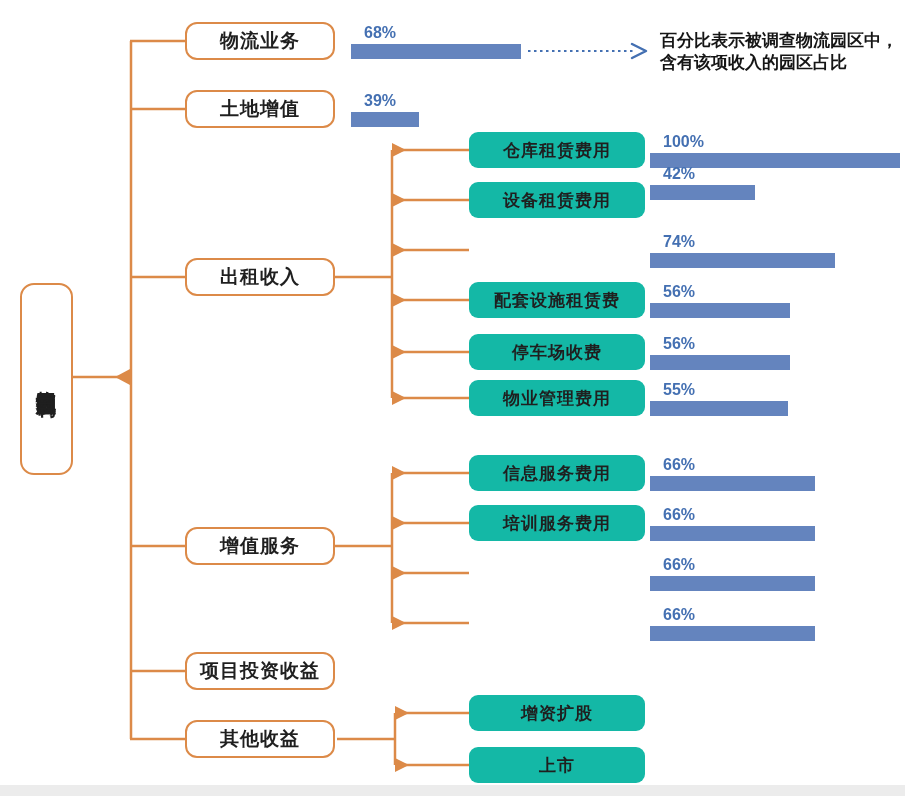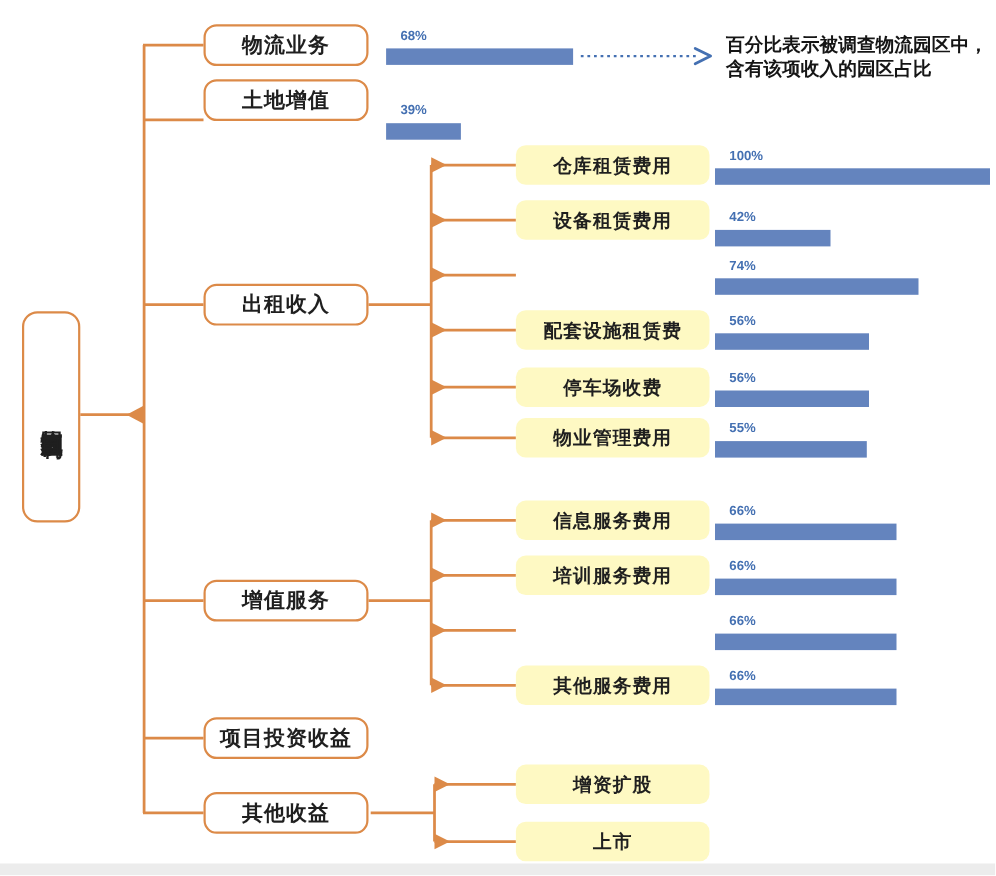--- a/index.html
+++ b/index.html
@@ -9,37 +9,37 @@
   }
   .connectors{position:absolute;left:0;top:0;width:905px;height:796px;}
   .l1{
     position:absolute;left:185px;width:150px;height:38px;box-sizing:border-box;
     background:#ffffff;border:2.5px solid #DC8A48;border-radius:12px;
     display:flex;align-items:center;justify-content:center;
     font-size:19px;font-weight:700;letter-spacing:1px;
   }
   .l2{
     position:absolute;left:469px;width:176px;height:36px;box-sizing:border-box;
-    background:#fef9c3;border-radius:9px;
+    background:#14b8a6;border-radius:9px;
     display:flex;align-items:center;justify-content:center;
     font-size:17px;font-weight:700;letter-spacing:1px;
   }
   .rootbox{
     position:absolute;left:20px;top:283px;width:53px;height:192px;box-sizing:border-box;
     background:#ffffff;border:2.5px solid #DC8A48;border-radius:14px;
     display:flex;align-items:center;justify-content:center;
   }
   .rootbox span{
     writing-mode:vertical-rl;text-orientation:upright;
     font-size:20px;font-weight:700;letter-spacing:1px;line-height:1;
   }
   .bargroup{position:absolute;}
   .pct{
     height:20px;line-height:17px;padding-left:13px;
-    font-size:12px;font-weight:600;color:#4470B2;
+    font-size:16px;font-weight:600;color:#4470B2;
   }
   .bar{height:15px;background:#6484BE;}
   .annotation{
     position:absolute;left:660px;top:30px;width:248px;
     font-size:17px;font-weight:700;line-height:22px;color:#151515;
   }
   .strip{position:absolute;left:0;top:785px;width:905px;height:11px;background:#ECECEC;}
 </style>
 </head>
 <body>
@@ -117,21 +117,21 @@
   <div class="rootbox">
     <span>物流园区盈利项目</span>
   </div>
 
   <div class="annotation">
     <div>百分比表示被调查物流园区中，</div>
     <div>含有该项收入的园区占比</div>
   </div>
 
   <div class="l1" style="top:22px">物流业务</div>
-  <div class="l1" style="top:72px">土地增值</div>
+  <div class="l1" style="top:90px">土地增值</div>
   <div class="l1" style="top:258px">出租收入</div>
   <div class="l1" style="top:527px">增值服务</div>
   <div class="l1" style="top:652px">项目投资收益</div>
   <div class="l1" style="top:720px">其他收益</div>
 
   <div class="bargroup" style="left:351px;top:24px">
     <div class="pct">68%</div>
     <div class="bar" style="width: 170px;"></div>
   </div>
   <div class="bargroup" style="left:351px;top:92px">
@@ -142,21 +142,21 @@
   <div class="l2" style="top:132px">仓库租赁费用</div>
   <div class="l2" style="top:182px">设备租赁费用</div>
   <div class="l2" style="top:282px">配套设施租赁费</div>
   <div class="l2" style="top:334px">停车场收费</div>
   <div class="l2" style="top:380px">物业管理费用</div>
 
   <div class="bargroup" style="left:650px;top:133px">
     <div class="pct">100%</div>
     <div class="bar" style="width: 250px;"></div>
   </div>
-  <div class="bargroup" style="left:650px;top:189px">
+  <div class="bargroup" style="left:650px;top:165px">
     <div class="pct">42%</div>
     <div class="bar" style="width: 105px;"></div>
   </div>
   <div class="bargroup" style="left:650px;top:233px">
     <div class="pct">74%</div>
     <div class="bar" style="width: 185px;"></div>
   </div>
   <div class="bargroup" style="left:650px;top:283px">
     <div class="pct">56%</div>
     <div class="bar" style="width: 140px;"></div>
@@ -165,21 +165,20 @@
     <div class="pct">56%</div>
     <div class="bar" style="width: 140px;"></div>
   </div>
   <div class="bargroup" style="left:650px;top:381px">
     <div class="pct">55%</div>
     <div class="bar" style="width: 137.5px;"></div>
   </div>
 
   <div class="l2" style="top:455px">信息服务费用</div>
   <div class="l2" style="top:505px">培训服务费用</div>
-  <div class="l2" style="top:605px">其他服务费用</div>
 
   <div class="bargroup" style="left:650px;top:456px">
     <div class="pct">66%</div>
     <div class="bar" style="width: 165px;"></div>
   </div>
   <div class="bargroup" style="left:650px;top:506px">
     <div class="pct">66%</div>
     <div class="bar" style="width: 165px;"></div>
   </div>
   <div class="bargroup" style="left:650px;top:556px">

